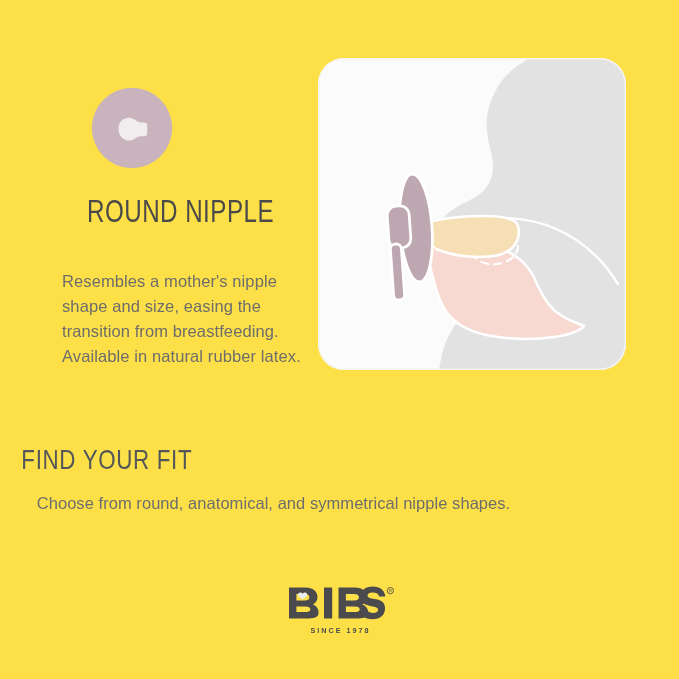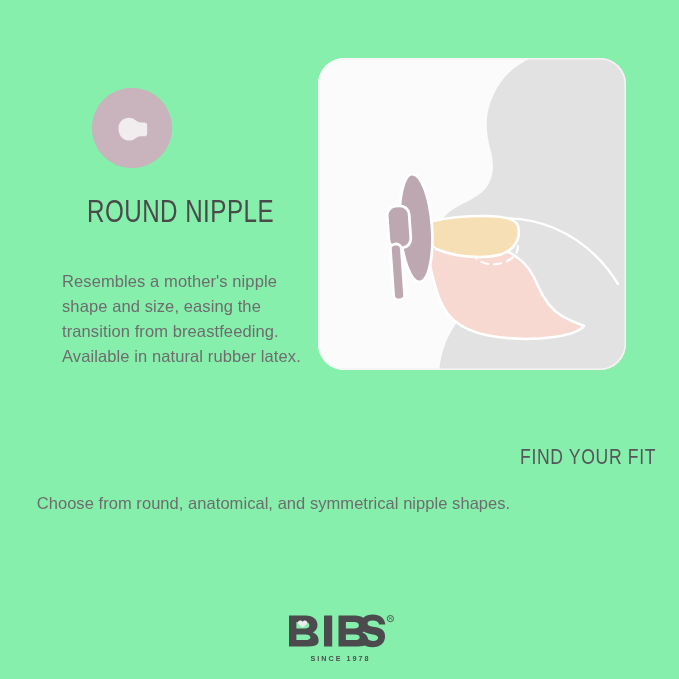--- a/index.html
+++ b/index.html
@@ -13,21 +13,21 @@
     font-family: "Liberation Sans", sans-serif;
     overflow: hidden;
     position: relative;
   }
 
   #page {
     position: absolute;
     left: 0; top: 0;
     width: 679px;
     height: 679px;
-    background: #86efac;
+    background: #fde047;
   }
 
   
   .left-col {
     position: absolute;
     left: 46px;
     top: 88px;
     width: 250px;
   }
 
@@ -100,23 +100,23 @@
     width: 308px;
     height: 312px;
   }
 
   
   .fit-heading {
     position: absolute;
     left: 0;
     top: 446px;
     width: 673px;
-    text-align: right;
+    text-align: left;
     font-family: "Liberation Sans Narrow", "Liberation Sans", sans-serif;
-    font-size: 22px;
+    font-size: 28px;
     font-weight: 400;
     letter-spacing: 0.8px;
     color: #55565a;
     line-height: 1;
   }
   .fit-heading span {
     display: inline-block;
     transform: scaleX(0.80);
   }
 
@@ -130,21 +130,21 @@
     font-weight: 400;
     color: #6d6d6d;
     letter-spacing: 0.05px;
     line-height: 1.4;
   }
 
   
   .logo-block {
     position: absolute;
     left: 0;
-    top: 614px;
+    top: 586px;
     width: 679px;
     display: flex;
     flex-direction: column;
     align-items: center;
     justify-content: center;
   }
   .logo-mark {
     display: block;
   }
   .logo-since {

